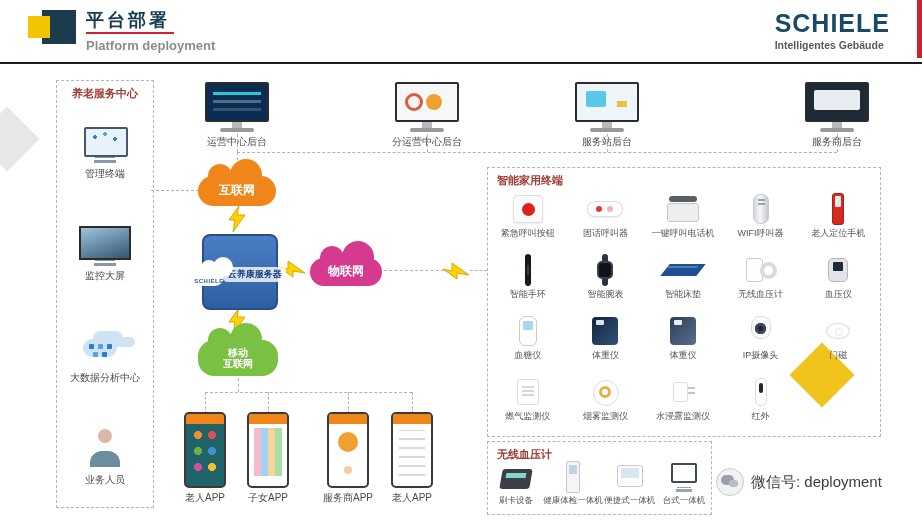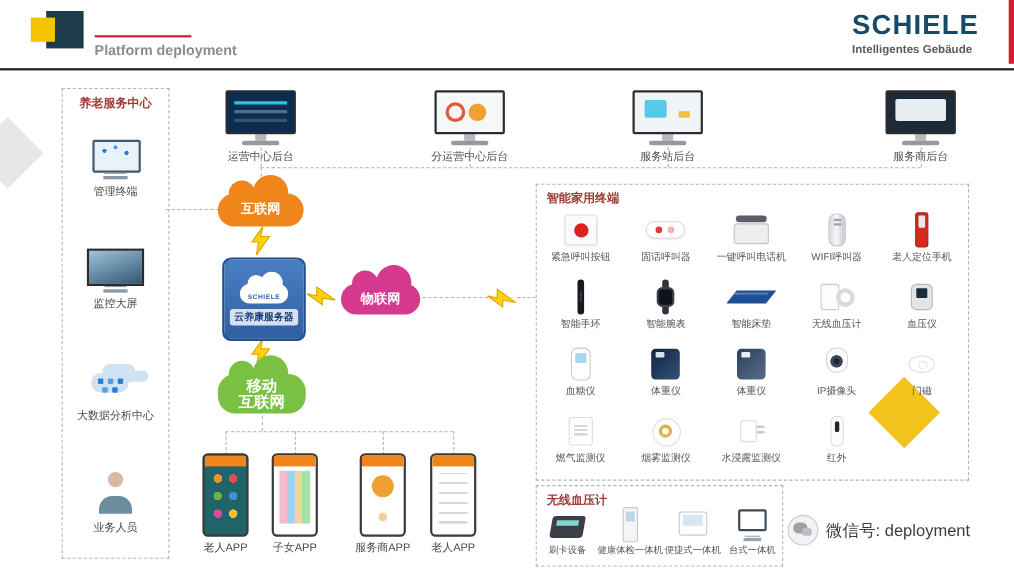--- a/index.html
+++ b/index.html
@@ -48,21 +48,21 @@
   .node-label{display:flex;justify-content:center;white-space:nowrap;font-size:10px;color:#4a4a4a;margin-top:3px;}
   
   .cloud{position:absolute;z-index:2;}
   .cloud-body{position:relative;background:var(--c);border-radius:16px;display:flex;align-items:center;justify-content:center;z-index:0;}
   .cloud-body::before{content:"";position:absolute;left:10px;top:-12px;width:24px;height:24px;background:var(--c);border-radius:50%;z-index:-1;}
   .cloud-body::after{content:"";position:absolute;left:32px;top:-17px;width:32px;height:32px;background:var(--c);border-radius:50%;z-index:-1;}
   .cloud-body span{color:#fff;font-size:12px;font-weight:bold;line-height:1.1;text-align:center;white-space:pre-line;z-index:1;}
   
   .server{position:absolute;left:202px;top:234px;width:72px;height:72px;border-radius:8px;z-index:2;
           background:linear-gradient(180deg,#4a7ec2,#2f5fa3);border:2px solid #24508f;
-          display:flex;flex-direction:column;align-items:center;justify-content:center;}
+          display:flex;flex-direction:row;align-items:center;justify-content:center;}
   .server-cloud{position:relative;width:44px;height:18px;background:#fff;border-radius:10px;margin-top:10px;z-index:0;
           display:flex;align-items:flex-end;justify-content:center;}
   .server-cloud::before{content:"";position:absolute;left:7px;top:-8px;width:16px;height:16px;background:#fff;border-radius:50%;z-index:-1;}
   .server-cloud::after{content:"";position:absolute;left:19px;top:-11px;width:20px;height:20px;background:#fff;border-radius:50%;z-index:-1;}
   .sc-brand{font-size:6px;color:#2f5fa3;font-weight:bold;letter-spacing:.5px;padding-bottom:2px;}
   .server-label{background:rgba(255,255,255,.8);color:#17407c;font-size:9px;font-weight:bold;
           padding:1px 4px;border-radius:3px;margin-top:5px;white-space:nowrap;}
   
   .appnode{position:absolute;width:70px;text-align:center;}
   .phone{position:relative;width:38px;height:72px;margin:0 auto;border:2px solid #3a3a3a;border-radius:5px;background:#fff;overflow:hidden;}
@@ -164,20 +164,21 @@
   .wechat-text{font-size:15px;color:#3c3c3c;white-space:nowrap;}
 </style>
 </head>
 <body>
 
 <div class="stage">
 
   <div class="header">
     <div class="logo-dark"></div>
     <div class="logo-yellow"></div>
+    <div class="title-cn">平台部署</div>
     <div class="title-underline"></div>
     <div class="title-en">Platform deployment</div>
     <div class="brand">
       <div class="brand-name">SCHIELE</div>
       <div class="brand-sub">Intelligentes Gebäude</div>
     </div>
     <div class="red-edge"></div>
   </div>
 
   <div class="diamond gray"></div>
@@ -259,21 +260,21 @@
         <span>互联网</span>
       </div>
   </div>
   <div class="cloud" style="left:310px;top:258px;--c:#d63a8e;">
     <div class="cloud-body" style="width:72px;height:28px;">
         <span>物联网</span>
       </div>
   </div>
   <div class="cloud" style="left:198px;top:340px;--c:#7ac143;">
     <div class="cloud-body" style="width:80px;height:36px;">
-        <span style="font-size:14px;text-align:center;">移动
+        <span style="font-size:10px;text-align:center;">移动
 互联网</span>
       </div>
   </div>
 
   <svg class="bolt" style="left:227px;top:206px;" viewBox="0 0 20 26">
       <polygon points="12,0 2,14 8,14 6,26 18,9 10,9" fill="#ffd200" stroke="#dca400" stroke-width="1"></polygon>
     </svg>
   <svg class="bolt" style="left:282px;top:256px;transform:rotate(-90deg);" viewBox="0 0 20 26">
       <polygon points="12,0 2,14 8,14 6,26 18,9 10,9" fill="#ffd200" stroke="#dca400" stroke-width="1"></polygon>
     </svg>

